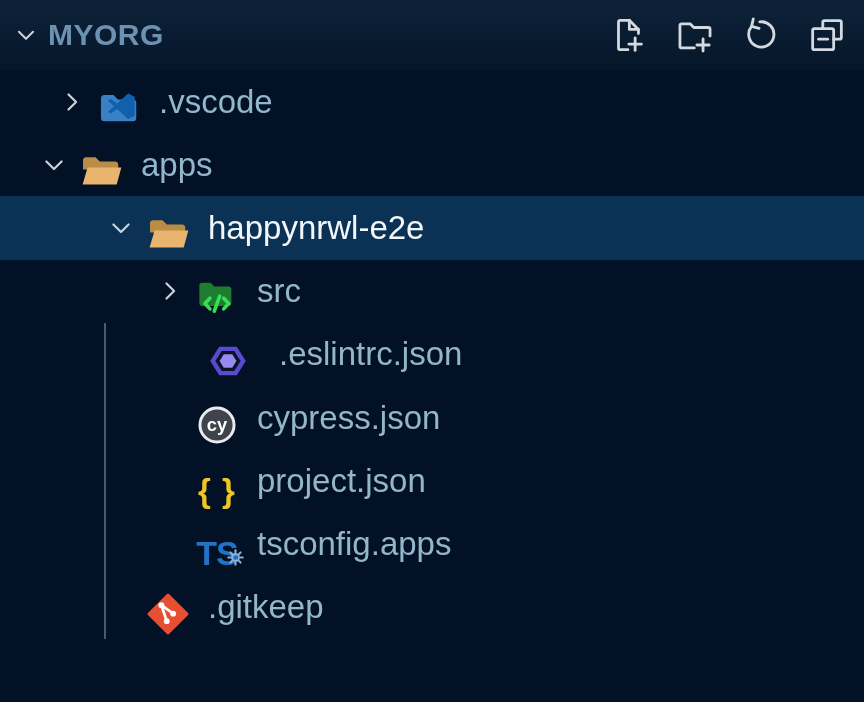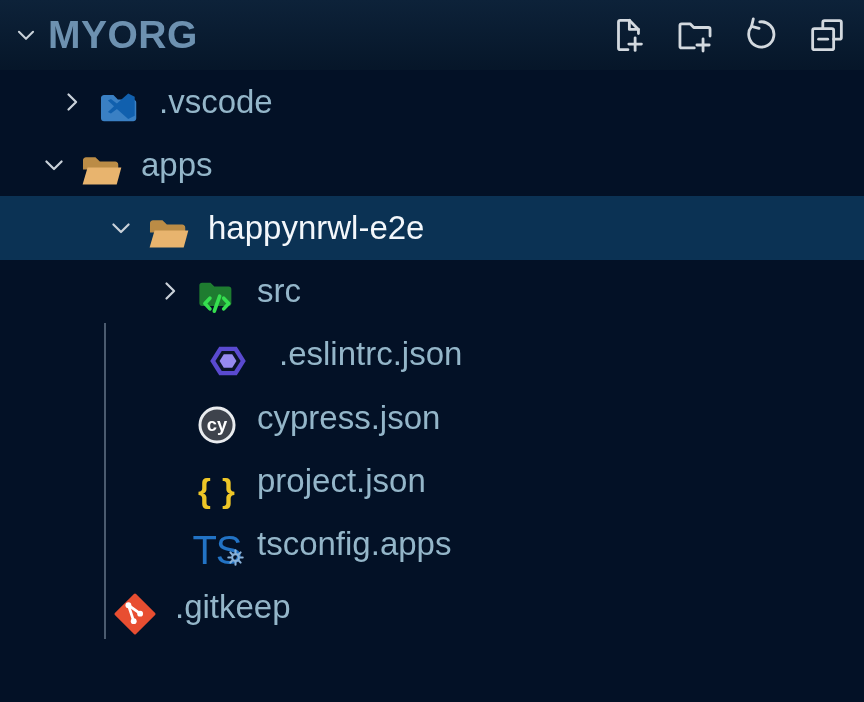--- a/index.html
+++ b/index.html
@@ -8,35 +8,35 @@
     background: var(--bg, #031126);
     font-family: "Liberation Sans", sans-serif;
   }
   .header {
     height: 70px; display: flex; align-items: center;
     padding: 0 14px 0 12px;
     background: linear-gradient(180deg, var(--header-top, #0d2239), var(--header-bottom, #061629));
   }
   .header-chevron { width: 28px; height: 28px; display: flex; align-items: center; justify-content: center; margin-right: 8px; }
   .header-chevron svg { width: 26px; height: 26px; }
-  .title { font-size: 39px; font-weight: bold; color: var(--title-text, #6d91b0); letter-spacing: .5px; }
+  .title { font-size: 30px; font-weight: bold; color: var(--title-text, #6d91b0); letter-spacing: .5px; }
   .actions { margin-left: auto; display: flex; align-items: center; gap: 20px; }
   .action-btn { width: 46px; height: 46px; display: flex; align-items: center; justify-content: center; background: none; border: none; cursor: pointer; padding: 0; }
   .action-btn svg { width: 42px; height: 42px; }
 
   .tree { position: relative; height: 632px; }
   .row { display: flex; align-items: center; height: 63.2px; color: var(--row-text, #94b6c9); font-size: 33px; }
   .row.selected { background: var(--selection-bg, #0b3254); color: var(--selected-text, #f3f7fb); }
   .chev-slot { width: 46px; height: 46px; flex: 0 0 46px; display: flex; align-items: center; justify-content: center; }
   .chev-slot svg { width: 28px; height: 28px; }
   .icon-slot { width: 48px; height: 58px; flex: 0 0 48px; display: flex; align-items: flex-end; justify-content: center; position: relative; }
   .icon-slot svg { display: block; }
   .label { margin-left: 16px; white-space: nowrap; }
   .braces { color: var(--braces-yellow, #eec627); font-size: 33px; font-weight: 600; letter-spacing: 1px; }
-  .ts { color: var(--ts-blue, #2273c5); font-size: 40px; font-weight: normal; letter-spacing: -1px; }
+  .ts { color: var(--ts-blue, #2273c5); font-size: 34px; font-weight: bold; letter-spacing: -1px; }
   .gear { position: absolute; right: -4px; bottom: 6px; }
   .indent-guide {
     position: absolute; width: 2px; left: 104px; top: 253px; height: 316px;
     background: var(--guide, rgba(148,166,184,.5));
   }
 </style>
 </head>
 <body>
 
 <div class="header">
@@ -190,21 +190,21 @@
             <line x1="15.4" y1="10" x2="17.6" y2="10"></line>
         <line x1="4.6" y1="4.6" x2="6.2" y2="6.2"></line>
             <line x1="13.8" y1="13.8" x2="15.4" y2="15.4"></line>
         <line x1="4.6" y1="15.4" x2="6.2" y2="13.8"></line>
             <line x1="13.8" y1="6.2" x2="15.4" y2="4.6"></line>
           </g>
         </svg>
       </span>
       <span class="label">tsconfig.apps</span>
     </div>
-    <div class="row" style="padding-left: 65px;">
+    <div class="row" style="padding-left: 98px;">
       <span class="chev-slot"></span>
       <span class="icon-slot">
         <svg viewBox="0 0 24 24" width="44" height="44">
       <path d="M12 1.6 22.4 12 12 22.4 1.6 12Z" fill="#e84e31" stroke="#e84e31" stroke-width="1.6" stroke-linejoin="round"></path>
       <g stroke="#ffffff" stroke-width="1.5" stroke-linecap="round">
         <line x1="8.4" y1="7.2" x2="14.8" y2="11.8"></line>
         <line x1="8.4" y1="7.2" x2="11.3" y2="15.9"></line>
           </g>
       <circle cx="8.4" cy="7.2" r="1.6" fill="#ffffff"></circle>
       <circle cx="14.8" cy="11.8" r="1.6" fill="#ffffff"></circle>

